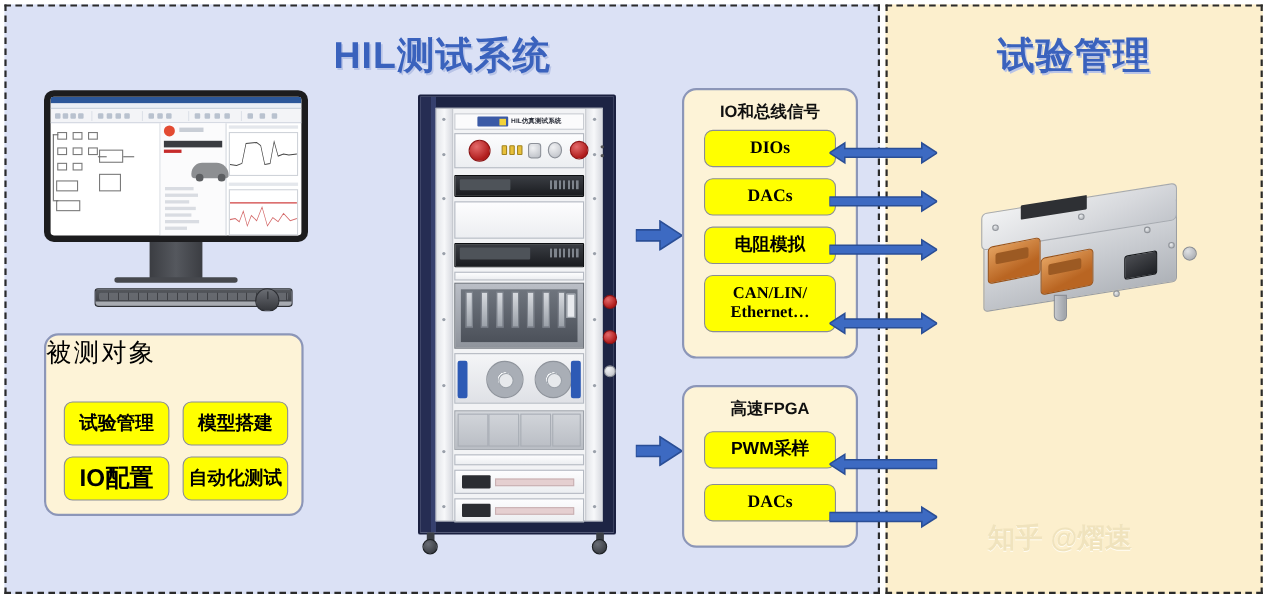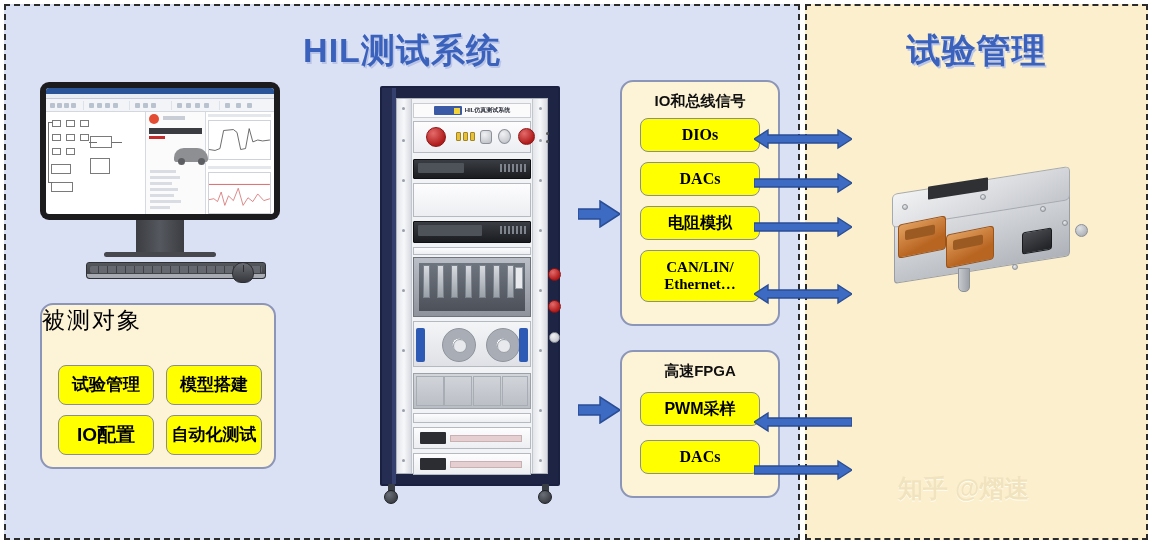--- a/index.html
+++ b/index.html
@@ -322,21 +322,21 @@
     <div class="kb-foot"></div>
   </div>
   <div class="mouse" style="left:232px;top:262px;">
     <div class="mouse-split"></div>
   </div>
 
   <div id="hostpc">
     <div class="gtitle">被测对象</div>
     <div class="ybox cjk" style="left:124px;top:60px;width:96px;height:40px;font-size:17px;">模型搭建</div>
     <div class="ybox cjk" style="left:16px;top:60px;width:96px;height:40px;font-size:17px;">试验管理</div>
-    <div class="ybox cjk" style="left:16px;top:110px;width:96px;height:40px;font-size:19px;">IO配置</div>
+    <div class="ybox cjk" style="left:16px;top:110px;width:96px;height:40px;font-size:22px;">IO配置</div>
     <div class="ybox cjk" style="left:124px;top:110px;width:96px;height:40px;font-size:17px;">自动化测试</div>
   </div>
 
 
   <div id="rack">
     <div class="rack-outer">
       <div class="rack-inner">
         <div class="rack-railL">
           <i class="screw" style="left:5px;top:8px"></i>
             <i class="screw" style="left:5px;top:40px"></i>

